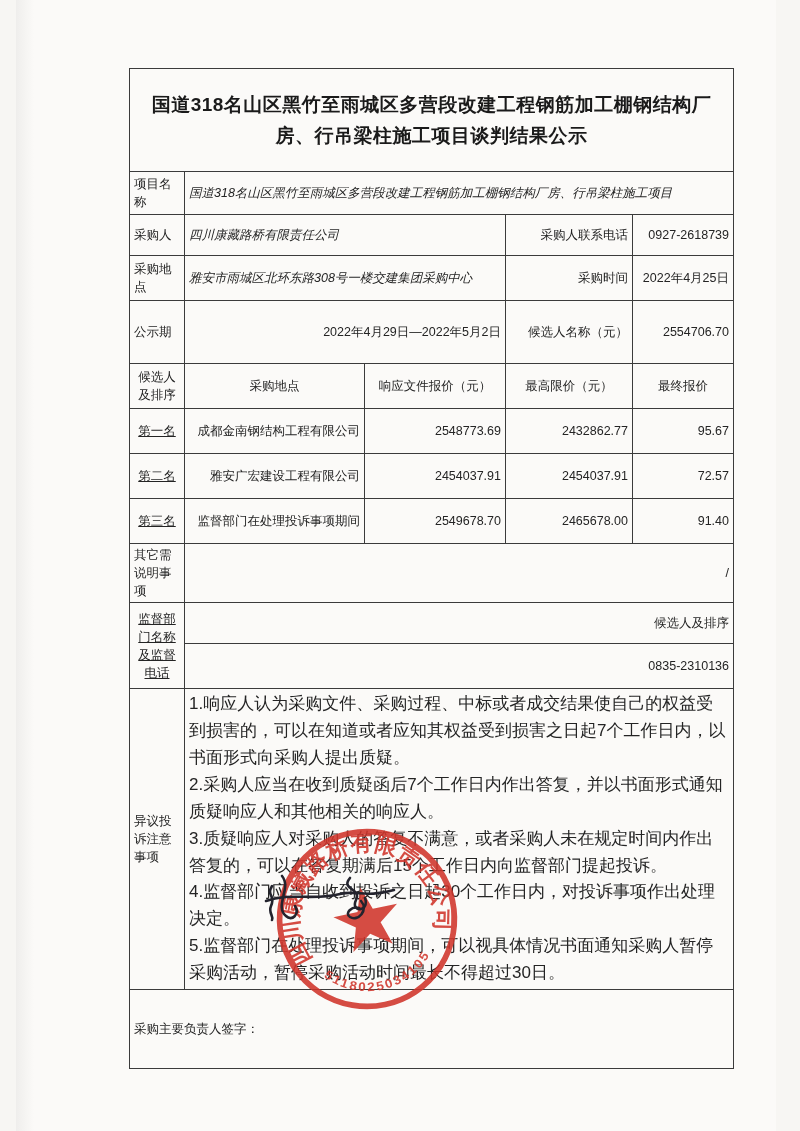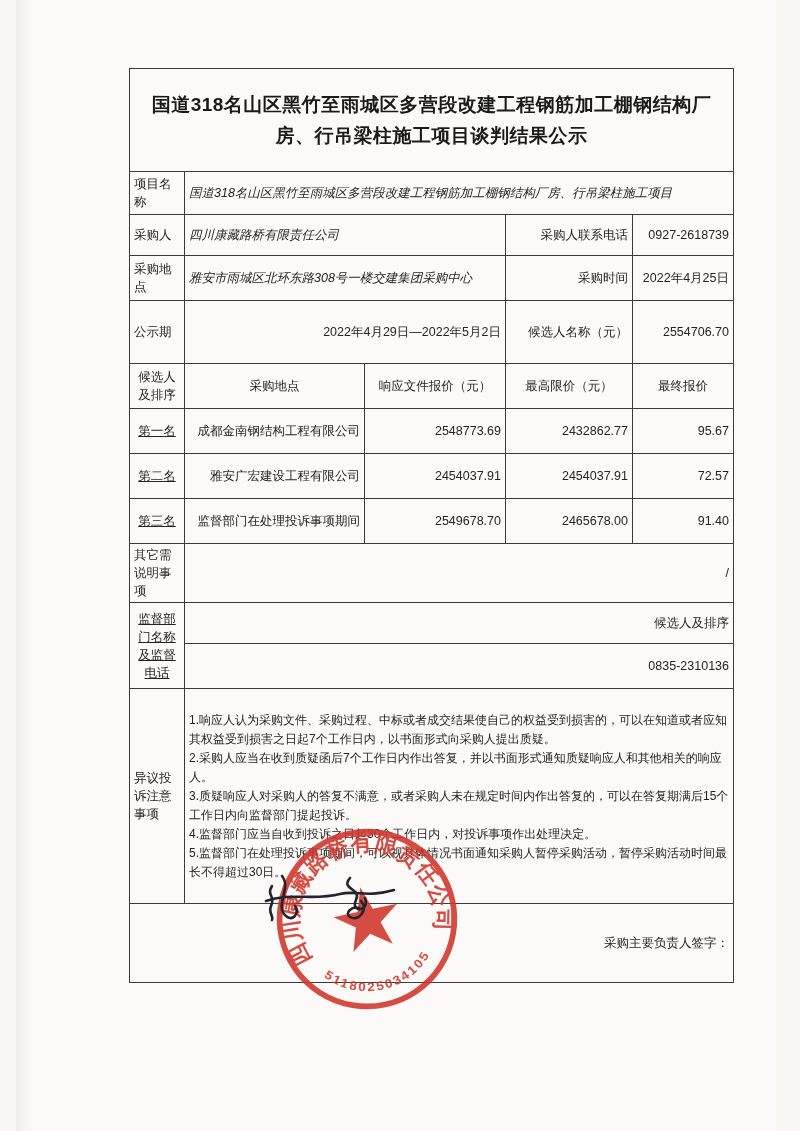--- a/index.html
+++ b/index.html
@@ -43,22 +43,22 @@
   tr.r-location td{height:40px;}
   tr.r-publicity td{height:58px;}
   tr.r-chead td{height:40px;text-align:center;}
   tr.r-cand td{height:40px;}
   tr.r-other td{height:50px;margin-left:20px;}
   tr.r-sup1 td{height:36px;}
   tr.r-sup2 td{height:40px;}
   tr.r-objection td{height:210px;}
   tr.r-sign td{height:74px;}
   td.objection-cell{padding:10px 14px 10px 10px;vertical-align:middle;}
-  .obj-line{font-size:12px;line-height:1.58;text-align:left;word-break:break-all;}
-  td.sign-cell{padding-left:12px;font-size:13.5px;text-align:right;}
+  .obj-line{font-size:17px;line-height:1.58;text-align:left;word-break:break-all;}
+  td.sign-cell{padding-left:12px;font-size:13.5px;}
   .seal{position:absolute;left:256px;top:824px;width:190px;height:190px;
         transform:rotate(-12deg);opacity:.88;pointer-events:none;}
   .sig{position:absolute;left:246px;top:868px;width:140px;height:62px;pointer-events:none;}
 </style>
 </head>
 <body>
 
 <div class="page">
 
   <table class="doc">

